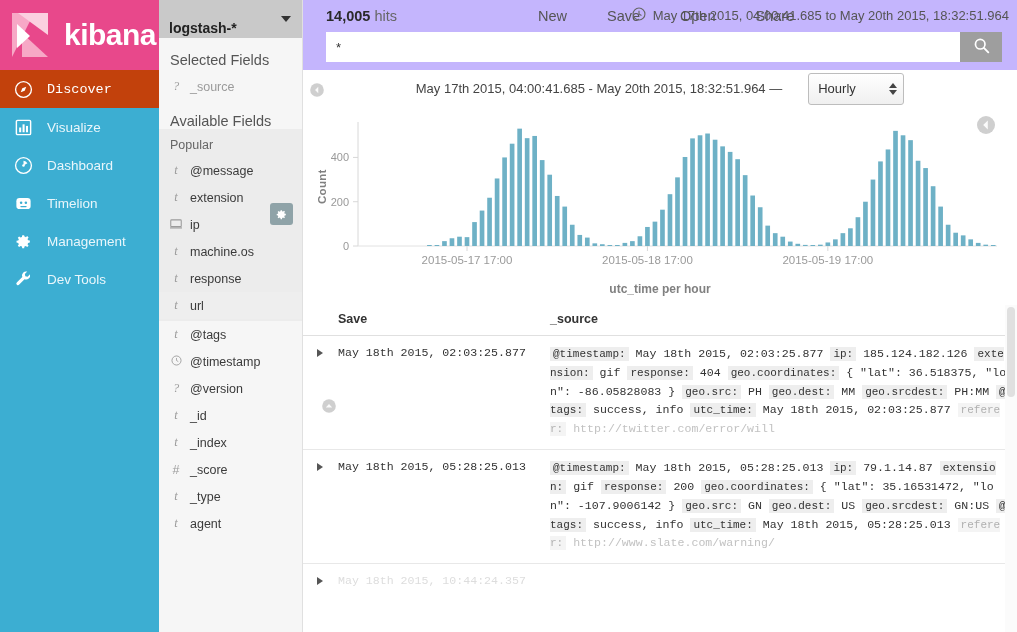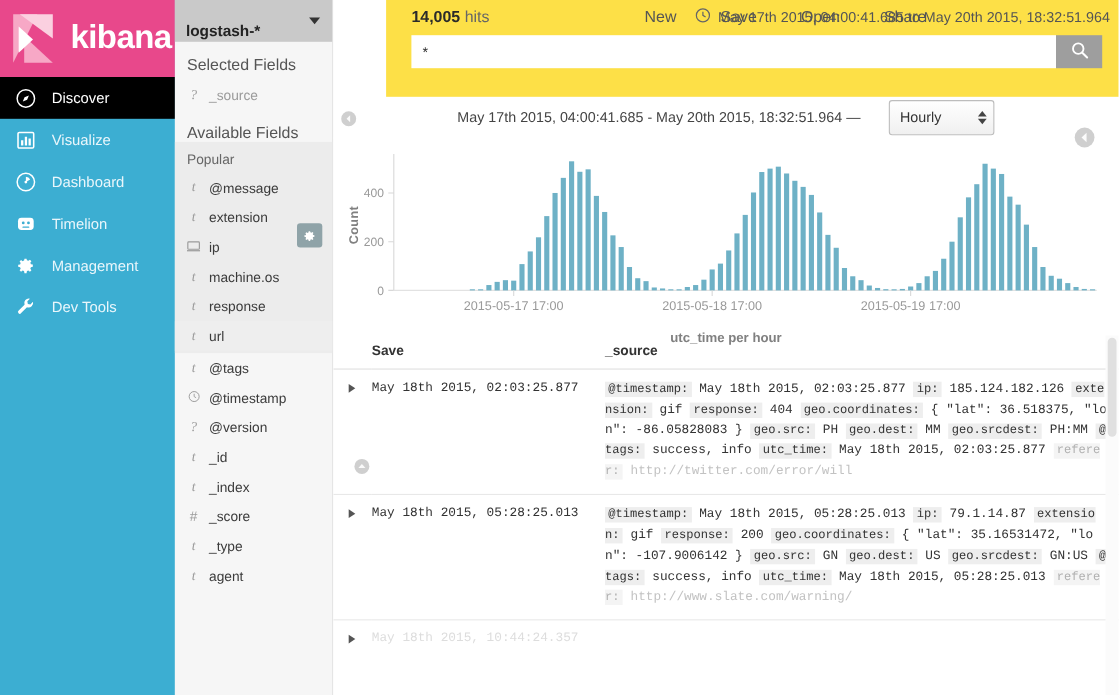--- a/index.html
+++ b/index.html
@@ -36,21 +36,21 @@
     border-left: 13px solid #ffffff; border-top: 12px solid transparent; border-bottom: 12px solid transparent;
   }
   .brand-name {
     color: #ffffff; font-size: 30px; font-weight: 600; letter-spacing: -0.5px;
   }
   .navitem {
     display: flex; align-items: center; gap: 13px;
     height: 38px; padding-left: 12px;
     color: #e9f6fb; font-size: 13.5px; cursor: pointer;
   }
-  .navitem.active { background: #000000; color: #ffffff; }
+  .navitem.active { background: #c2410c; color: #ffffff; font-family: Liberation Mono, monospace; }
   .navitem .ni-icon {
     width: 22px; height: 22px; display: flex; align-items: center; justify-content: center;
     flex: 0 0 22px;
   }
   .navitem svg { display: block; }
 
   
   .fields { width: 144px; flex: 0 0 144px; height: 632px; background: #f6f6f6; border-right: 1px solid #e0e0e0; position: relative; }
   .index-sel {
     height: 38px; background: #c9c9c9;
@@ -77,21 +77,21 @@
     position: absolute; right: 9px; top: 203px;
     width: 23px; height: 22px; border-radius: 3px; background: #8fa3a8;
     display: flex; align-items: center; justify-content: center; cursor: pointer;
   }
   .avail-wrap { position: relative; }
   .popular-block { background: #ececec; padding-bottom: 2px; }
 
   
   .main { flex: 1 1 auto; height: 632px; position: relative; background: #ffffff; }
   .topbar {
-    height: 88px; background: #fde047; position: relative; margin-left: 48px;
+    height: 70px; background: #c4b5fd; position: relative;
   }
   .hits { position: absolute; left: 23px; top: 8px; font-size: 14.5px; color: #666; }
   .hits b { color: #2a2a2a; font-weight: bold; }
   .topmenu { position: absolute; left: 215px; top: 6px; display: flex; gap: 0; }
   .topmenu a {
     font-size: 14.5px; color: #555; text-decoration: none; padding: 2px 20px; cursor: pointer;
   }
   .timerange {
     position: absolute; right: 8px; top: 7px;
     display: flex; align-items: center; gap: 7px;

